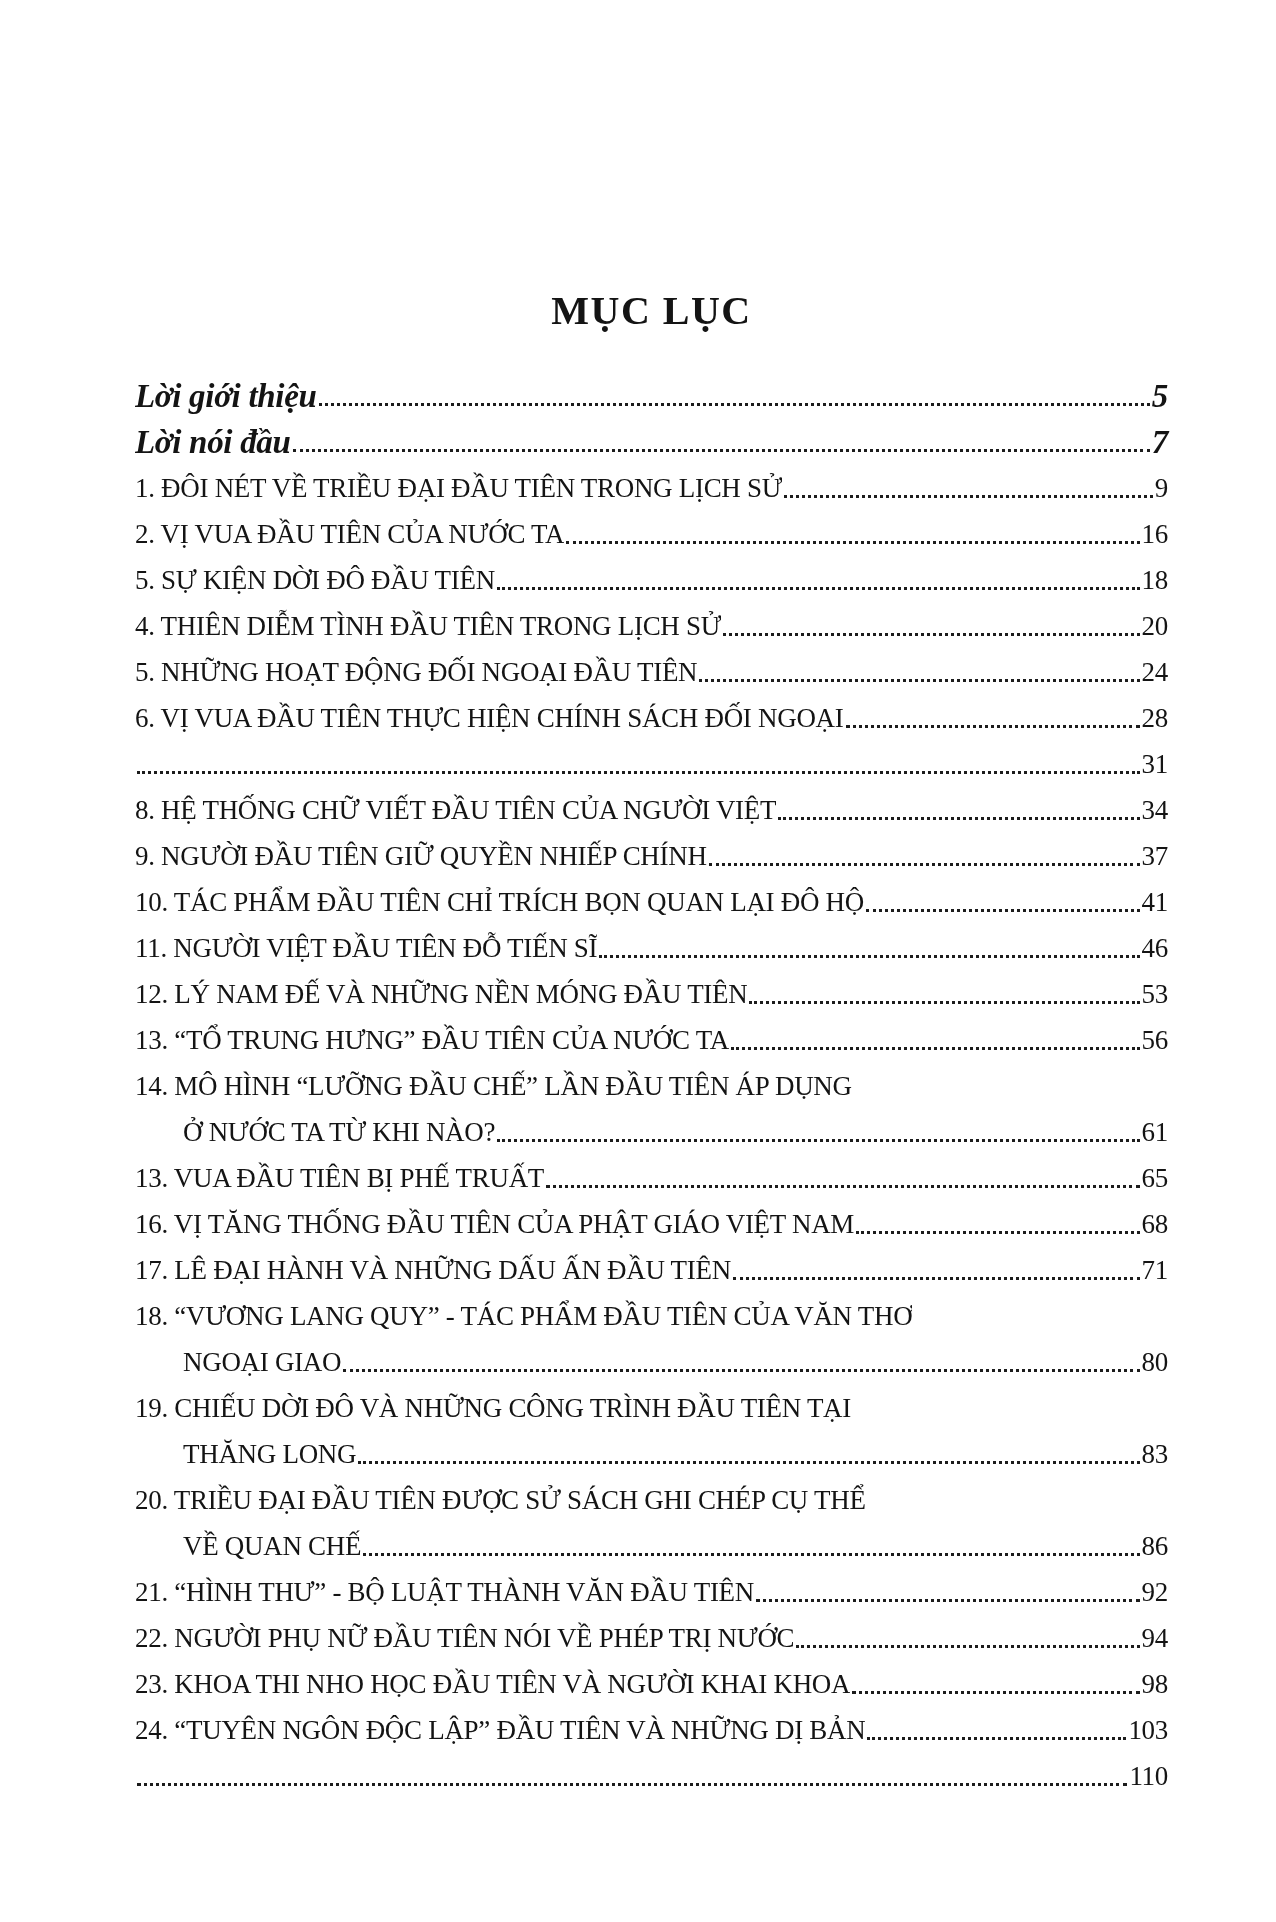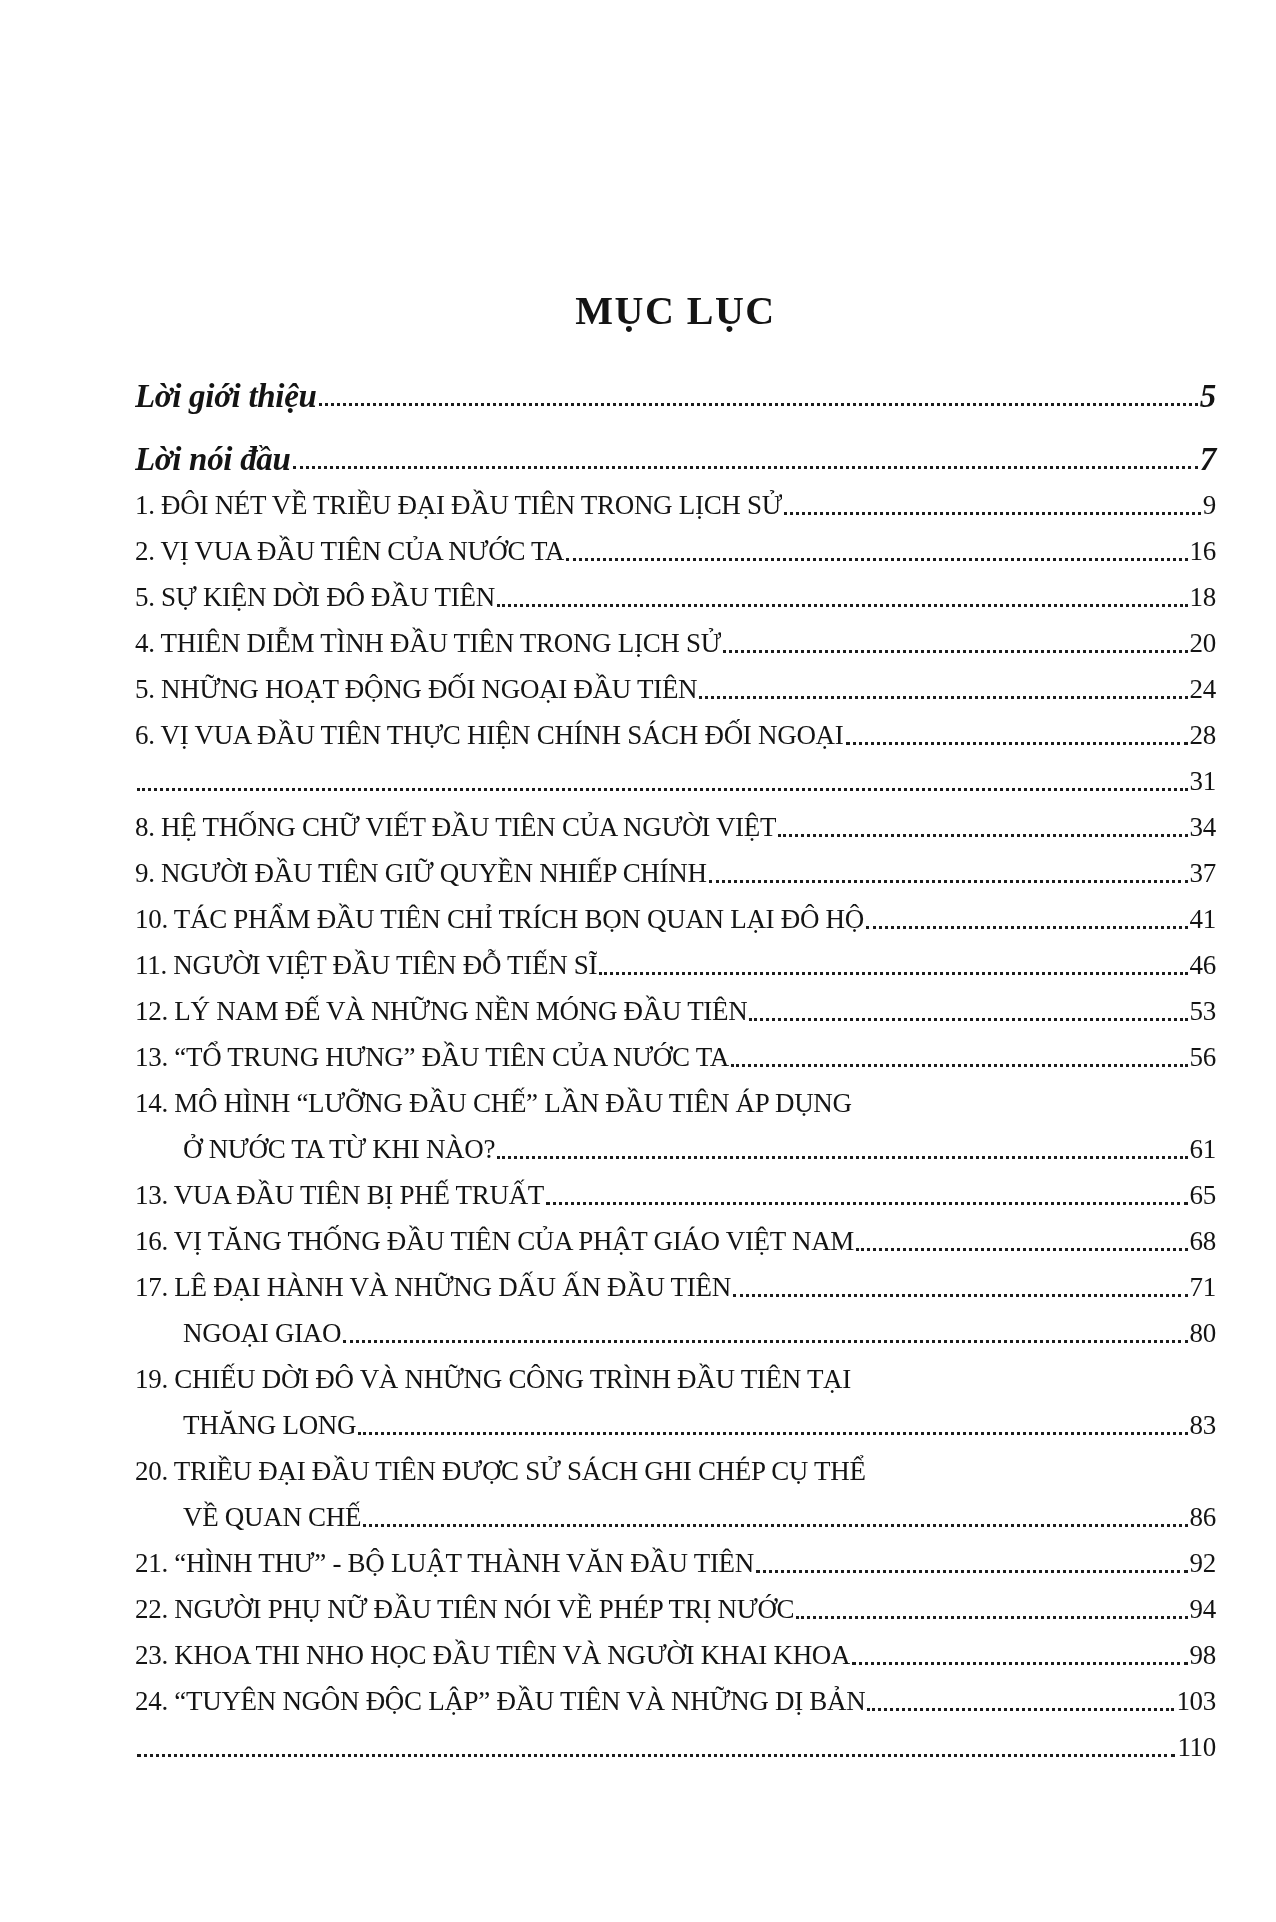--- a/index.html
+++ b/index.html
@@ -12,21 +12,21 @@
     height: 1922px;
     position: relative;
     overflow: hidden;
     font-family: "Liberation Serif", serif;
     color: #141414;
   }
   .page {
     box-sizing: border-box;
     width: 1276px;
     height: 1922px;
-    padding: 288px 60px 0 135px;
+    padding: 288px 108px 0 135px;
     background: #ffffff;
   }
   .toc-title {
     margin: 0 0 36px 0;
     text-align: center;
     font-size: 40px;
     line-height: 46px;
     font-weight: 600;
     letter-spacing: 1.5px;
     font-family: "Liberation Serif", serif;
@@ -44,21 +44,20 @@
     white-space: nowrap;
   }
   .row .etext {
     flex: 0 1 auto;
     overflow: hidden;
   }
   .row.front {
     font-style: italic;
     font-weight: bold;
     font-size: 33px;
-    margin-top: 17px;
   }
   .row.cont {
     padding-left: 48px;
     text-align: right;
   }
   .dots {
     flex: 1 1 auto;
     min-width: 6px;
     height: 0;
     border-bottom: 3px dotted #1c1c1c;
@@ -165,20 +164,23 @@
       <div class="row">
         <span class="etext">16. VỊ TĂNG THỐNG ĐẦU TIÊN CỦA PHẬT GIÁO VIỆT NAM</span>
         <span class="dots"></span>
         <span class="pnum">68</span>
       </div>
       <div class="row">
         <span class="etext">17. LÊ ĐẠI HÀNH VÀ NHỮNG DẤU ẤN ĐẦU TIÊN</span>
         <span class="dots"></span>
         <span class="pnum">71</span>
       </div>
+      <div class="row">
+        <span class="etext">18. “VƯƠNG LANG QUY” - TÁC PHẨM ĐẦU TIÊN CỦA VĂN THƠ</span>
+      </div>
       <div class="row cont">
         <span class="etext">NGOẠI GIAO</span>
         <span class="dots"></span>
         <span class="pnum">80</span>
       </div>
       <div class="row">
         <span class="etext">19. CHIẾU DỜI ĐÔ VÀ NHỮNG CÔNG TRÌNH ĐẦU TIÊN TẠI</span>
       </div>
       <div class="row cont">
         <span class="etext">THĂNG LONG</span>

